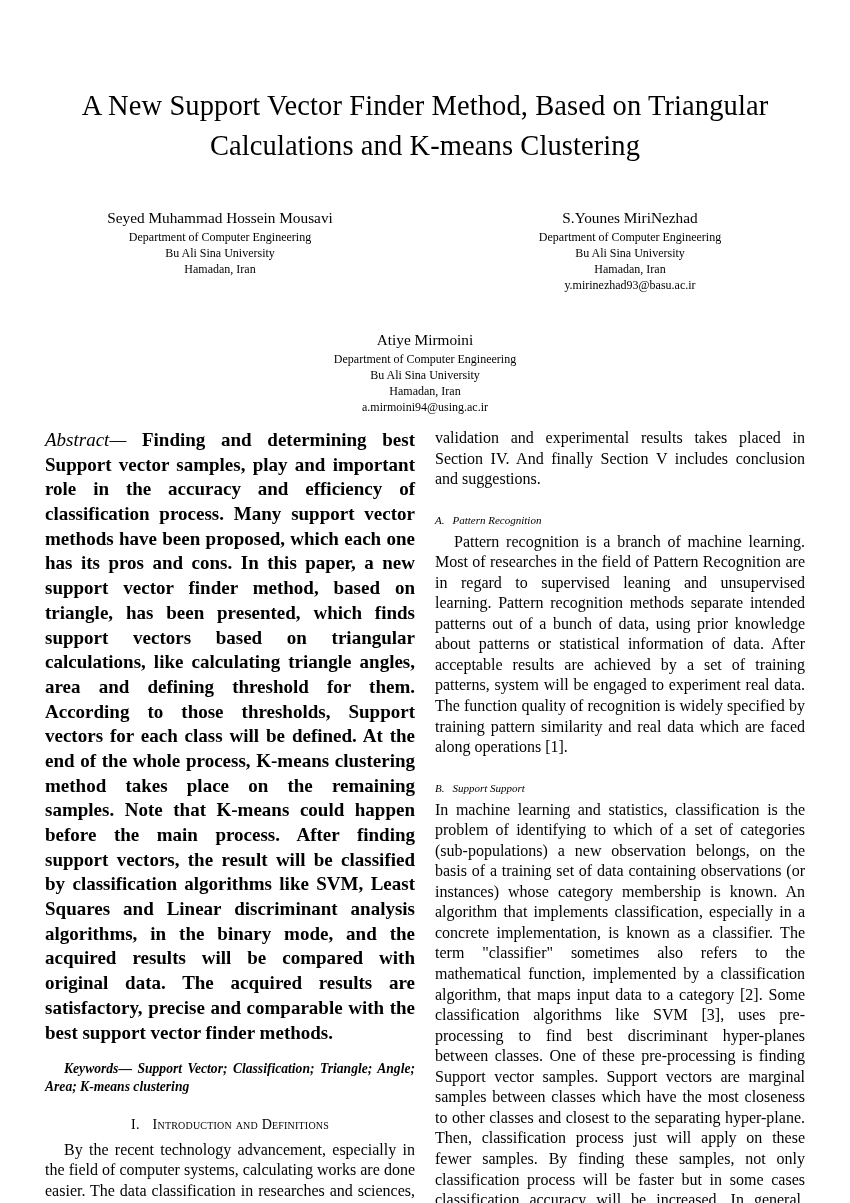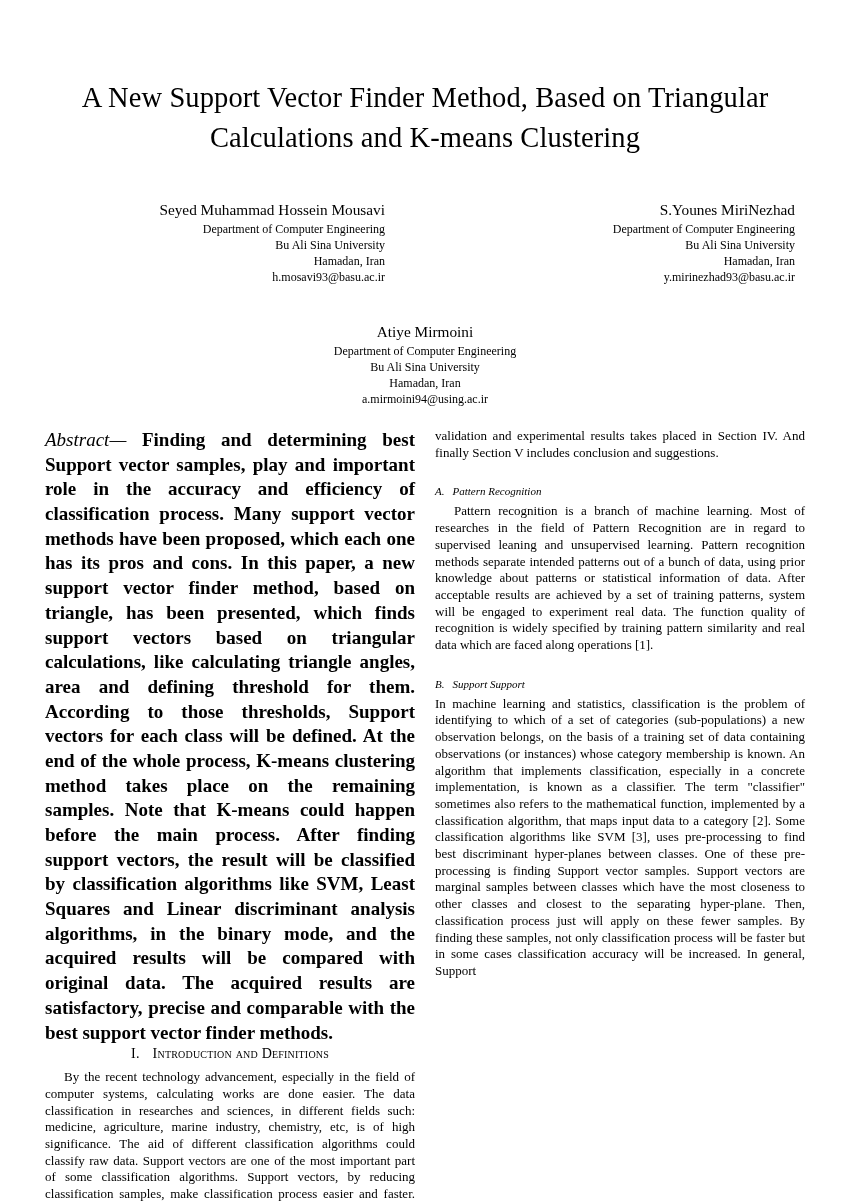--- a/index.html
+++ b/index.html
@@ -14,21 +14,21 @@
     font-family: "Liberation Serif", "DejaVu Serif", serif;
     color: #000000;
     overflow: hidden;
   }
 
   .page {
     position: absolute;
     left: 0; top: 0;
     width: 850px;
     height: 1203px;
-    padding: 0;
+    padding: 8px;
     box-sizing: border-box;
   }
 
   
   .title-block {
     margin: 78px auto 0 auto;
     width: 700px;
     text-align: center;
   }
   .paper-title {
@@ -42,21 +42,21 @@
   
   .authors-row {
     margin: 41px auto 0 auto;
     width: 740px;
     display: flex;
     justify-content: space-between;
     align-items: flex-start;
   }
   .author-col {
     width: 330px;
-    text-align: right;
+    text-align: center;
     line-height: 1.33;
   }
   .author-name {
     font-size: 15.3px;
     margin-bottom: 2px;
   }
   .author-line {
     font-size: 12px;
   }
   .author-center-wrap {
@@ -74,21 +74,21 @@
     width: 760px;
     display: flex;
     justify-content: space-between;
   }
   .col {
     width: 370px;
   }
 
   p {
     margin: 0;
-    font-size: 13px;
+    font-size: 16px;
     line-height: 1.285;
     text-align: justify;
     text-justify: inter-word;
   }
   .body-p {
     text-indent: 19px;
   }
   .body-p.noindent {
     text-indent: 0;
   }
@@ -110,20 +110,21 @@
     font-size: 13.6px;
     line-height: 1.30;
     text-align: justify;
     text-indent: 19px;
     margin-top: 15px;
   }
 
   .section-heading {
     text-align: center;
     font-size: 14.1px;
+    margin-top: 20px;
     margin-bottom: 7px;
     font-variant: small-caps;
     letter-spacing: 0.2px;
   }
   .section-num {
     font-variant: normal;
   }
   .section-heading .sec-gap {
     display: inline-block;
     width: 13px;
@@ -150,21 +151,20 @@
     <h1 class="paper-title">A New Support Vector Finder Method, Based on Triangular Calculations and K-means Clustering</h1>
   </div>
 
   <div class="authors-row">
 
     <div class="author-col">
       <div class="author-name">Seyed Muhammad Hossein Mousavi</div>
       <div class="author-line">Department of Computer Engineering</div>
       <div class="author-line">Bu Ali Sina University</div>
       <div class="author-line">Hamadan, Iran</div>
-      <div class="author-line">h.mosavi93@basu.ac.ir</div>
     </div>
 
     <div class="author-col">
       <div class="author-name">S.Younes MiriNezhad</div>
       <div class="author-line">Department of Computer Engineering</div>
       <div class="author-line">Bu Ali Sina University</div>
       <div class="author-line">Hamadan, Iran</div>
       <div class="author-line">y.mirinezhad93@basu.ac.ir</div>
     </div>
 
@@ -177,20 +177,21 @@
     <div class="author-line">Hamadan, Iran</div>
     <div class="author-line">a.mirmoini94@using.ac.ir</div>
   </div>
 
   <div class="columns">
 
     <div class="col">
 
       <p class="abstract-p"><span class="abstract-label">Abstract—</span><span> Finding and determining best Support vector samples, play and important role in the accuracy and efficiency of classification process. Many support vector methods have been proposed, which each one has its pros and cons. In this paper, a new support vector finder method, based on triangle, has been presented, which finds support vectors based on triangular calculations, like calculating triangle angles, area and defining threshold for them. According to those thresholds, Support vectors for each class will be defined. At the end of the whole process, K-means clustering method takes place on the remaining samples. Note that K-means could happen before the main process. After finding support vectors, the result will be classified by classification algorithms like SVM, Least Squares and Linear discriminant analysis algorithms, in the binary mode, and the acquired results will be compared with original data. The acquired results are satisfactory, precise and comparable with the best support vector finder methods.</span></p>
 
+      <p class="keywords-p"><span>Keywords—</span><span> Support Vector; Classification; Triangle; Angle; Area; K-means clustering</span></p>
 
       <div class="section-heading"><span class="section-num">I.</span><span class="sec-gap"></span><span>Introduction and Definitions</span></div>
 
       <p class="body-p">By the recent technology advancement, especially in the field of computer systems, calculating works are done easier. The data classification in researches and sciences, in different fields such: medicine, agriculture, marine industry, chemistry, etc, is of high significance. The aid of different classification algorithms could classify raw data. Support vectors are one of the most important part of some classification algorithms. Support vectors, by reducing classification samples, make classification process easier and faster. Support vector is demonstrated completely in part B of this Section. This paper represents a new support vector finder method based on triangular calculations. Parts A, B, C pays to some basic definitions.  Section II, introduces history and some of prior works on support vector methods and classification algorithms. Proposed method is described fully in Section III. Also, tests,</p>
 
     </div>
 
     <div class="col">
 
       <p class="body-p noindent">validation and experimental results takes placed in Section IV. And finally Section V includes conclusion and suggestions.</p>

